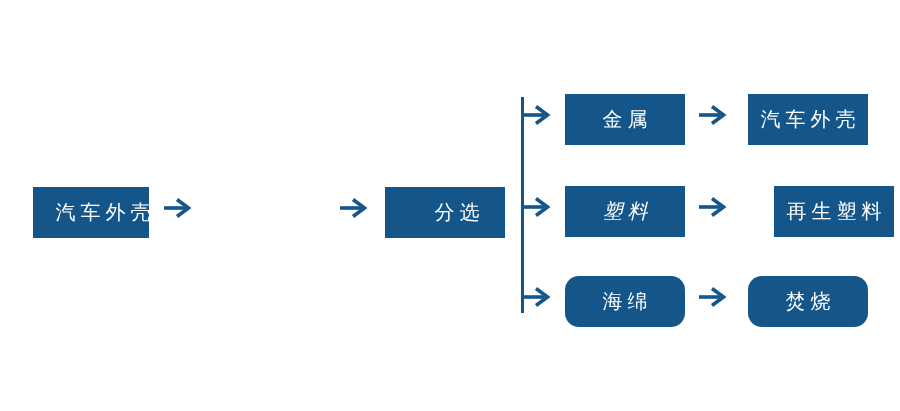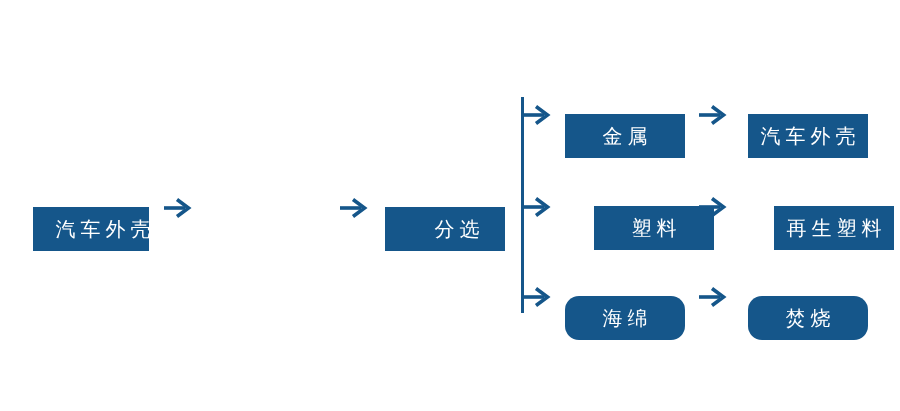--- a/index.html
+++ b/index.html
@@ -11,31 +11,30 @@
   .stage {
     position: relative;
     width: 900px;
     height: 411px;
     background: #ffffff;
     overflow: hidden;
   }
   .node {
     position: absolute;
     width: 116px;
-    height: 44px;
+    height: 51px;
     display: flex;
     align-items: center;
     justify-content: center;
     color: #ffffff;
     font-size: 20px;
     letter-spacing: 5px;
     text-indent: 5px;
     white-space: nowrap;
     box-sizing: border-box;
-    margin-top: 20px;
   }
   .node.blue { background: #15568A; }
   .node.red  { background: #E10E1F; }
   .node.wide { width: 120px; }
 
   .arrow {
     position: absolute;
     width: 30px;
     height: 24px;
   }
@@ -94,21 +93,21 @@
     <polyline points="14,3.5 25.5,12 14,20.5" fill="none" stroke="#15568A" stroke-width="3.6"></polyline>
   </svg>
 
   <div class="node blue wide row-top" style="left:565px;">金属</div>
   <svg class="arrow arr-top" style="left:698px;" viewBox="0 0 30 24">
     <line x1="1" y1="12" x2="22" y2="12" stroke="#15568A" stroke-width="3.6"></line>
     <polyline points="14,3.5 25.5,12 14,20.5" fill="none" stroke="#15568A" stroke-width="3.6"></polyline>
   </svg>
   <div class="node blue wide row-top" style="left:748px;">汽车外壳</div>
 
-  <div class="node blue wide row-mid" style="left:594px;">塑料</div>
+  <div class="node blue wide row-mid" style="left:565px;font-style:italic;">塑料</div>
   <svg class="arrow arr-mid" style="left:698px;" viewBox="0 0 30 24">
     <line x1="1" y1="12" x2="22" y2="12" stroke="#15568A" stroke-width="3.6"></line>
     <polyline points="14,3.5 25.5,12 14,20.5" fill="none" stroke="#15568A" stroke-width="3.6"></polyline>
   </svg>
   <div class="node blue wide row-mid" style="left:774px;font-family:Liberation Mono, monospace;">再生塑料</div>
 
   <div class="node blue wide row-bottom" style="left:565px;">海绵</div>
   <svg class="arrow arr-bottom" style="left:698px;" viewBox="0 0 30 24">
     <line x1="1" y1="12" x2="22" y2="12" stroke="#15568A" stroke-width="3.6"></line>
     <polyline points="14,3.5 25.5,12 14,20.5" fill="none" stroke="#15568A" stroke-width="3.6"></polyline>

